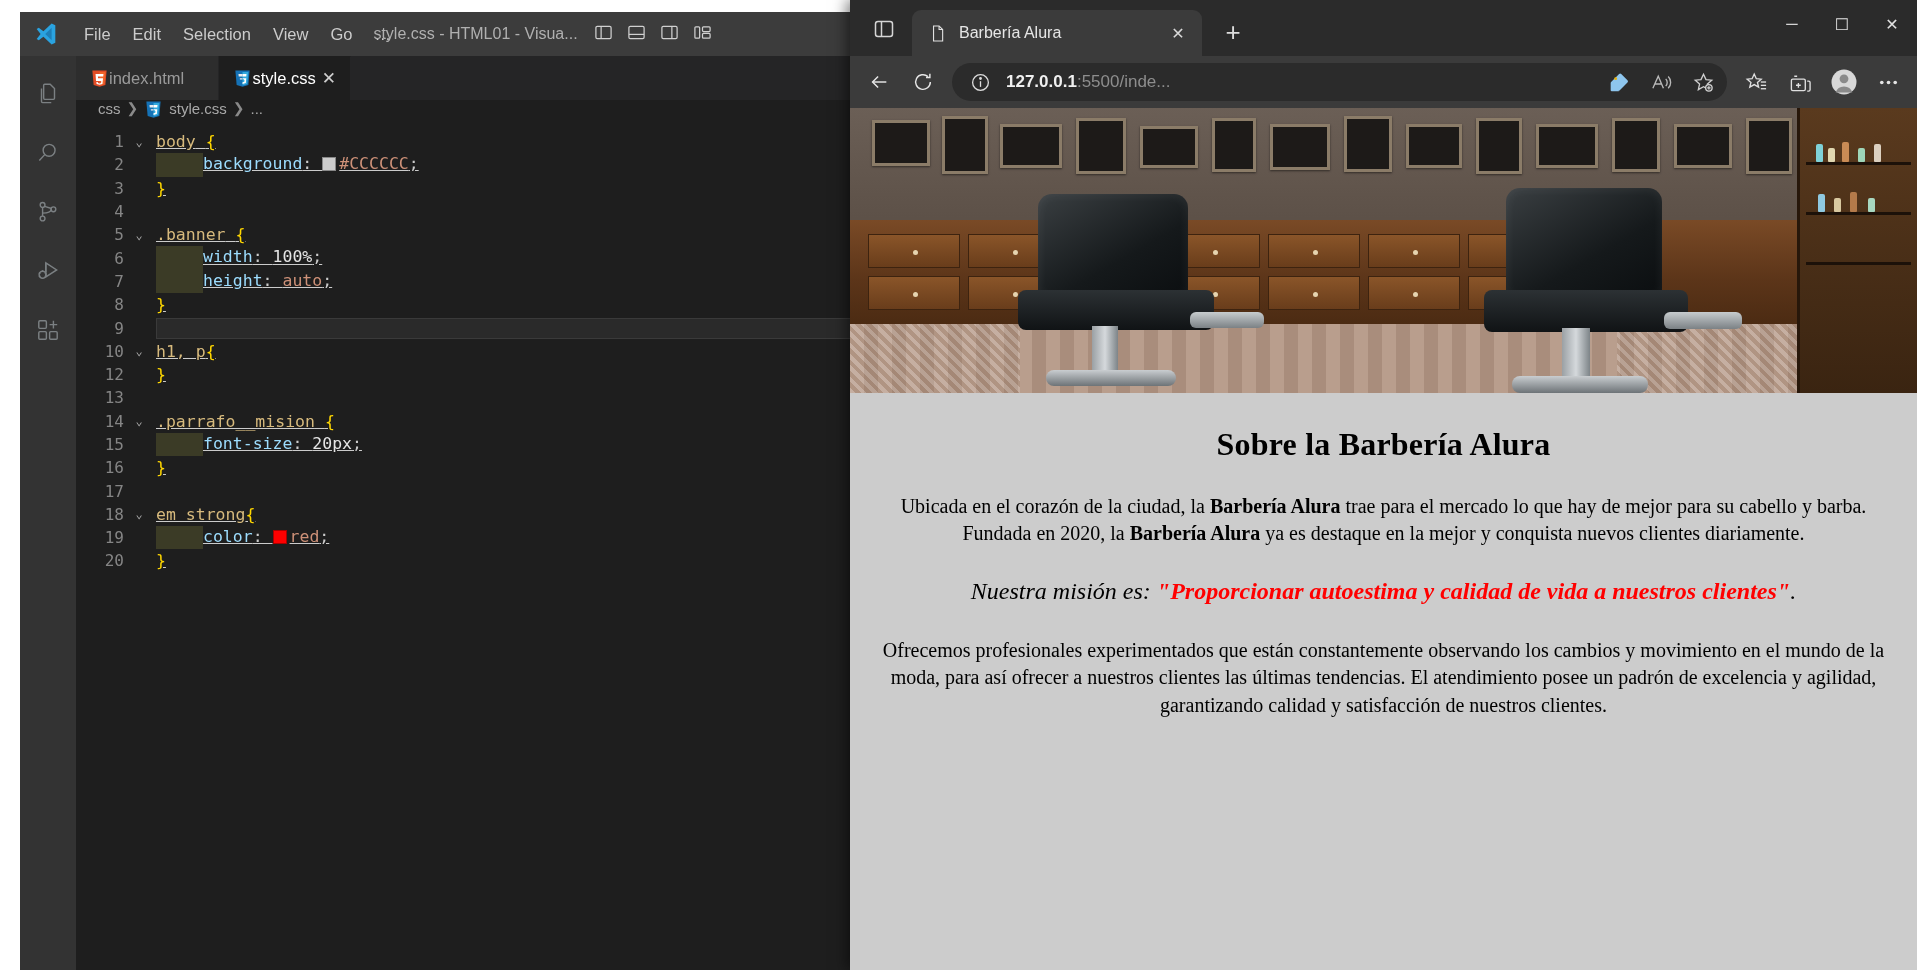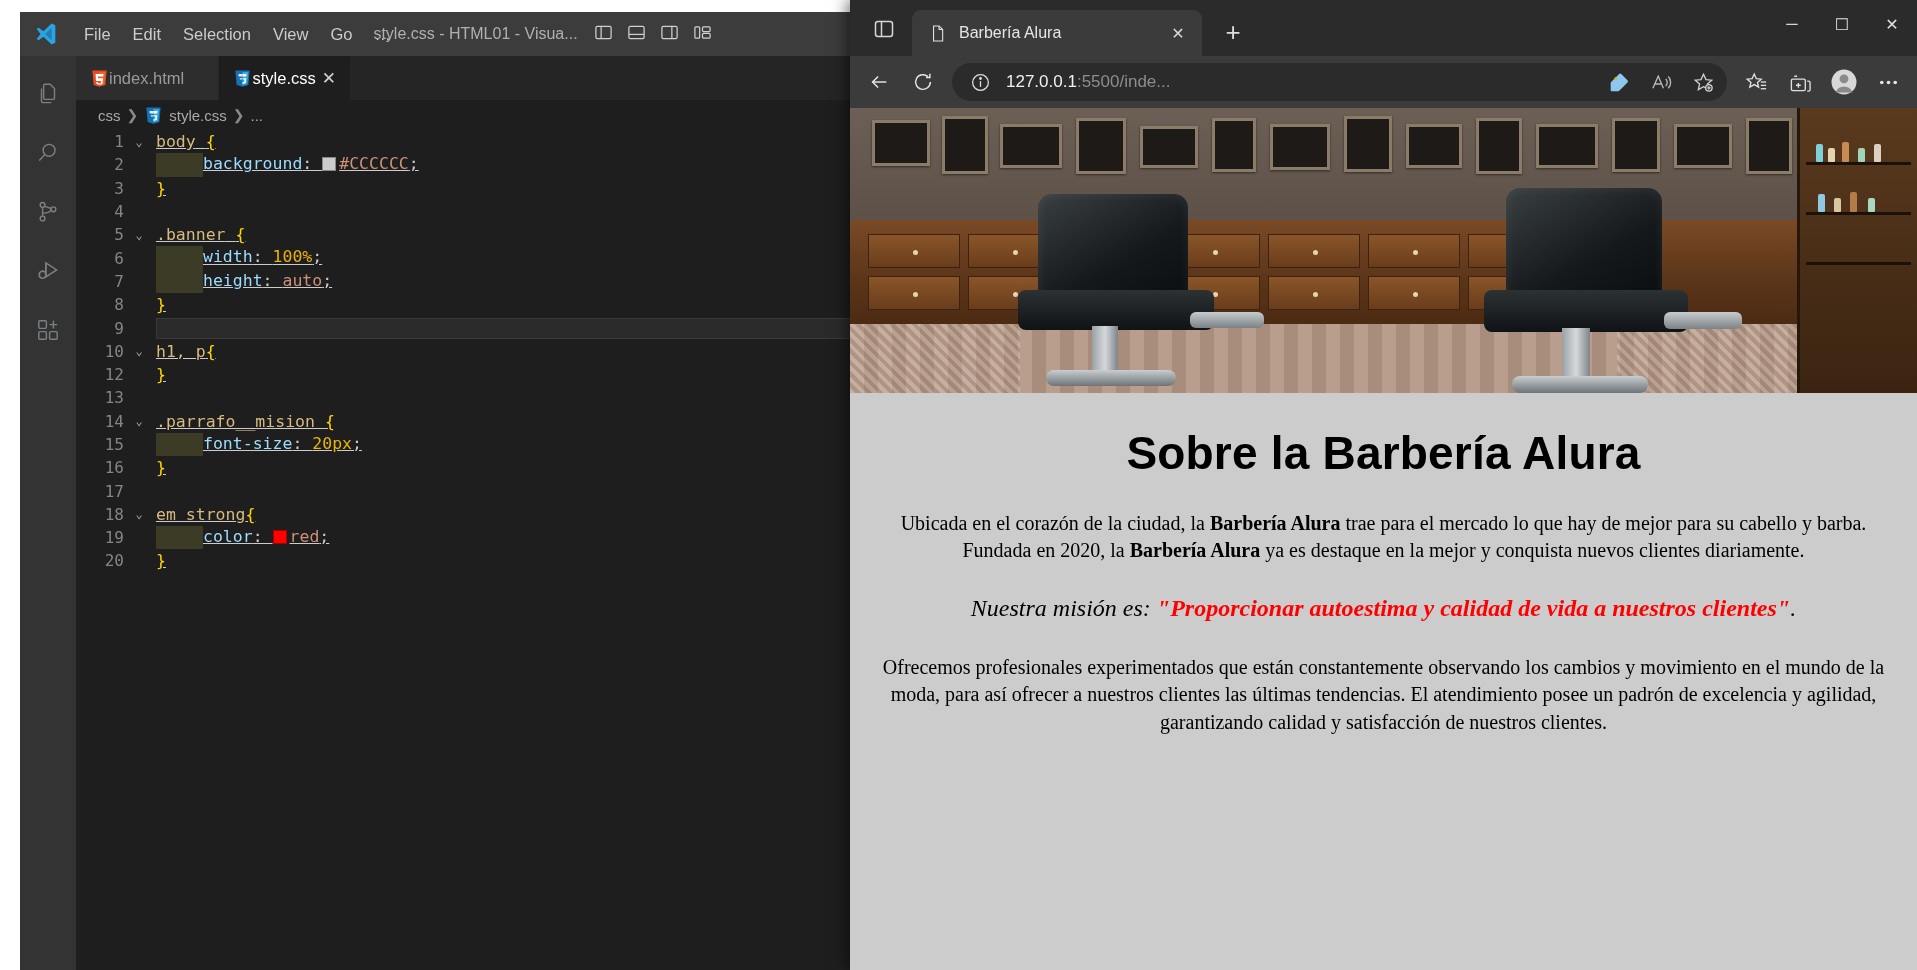--- a/index.html
+++ b/index.html
@@ -100,21 +100,21 @@
   .ficon { width: 19px; height: 19px; flex: none; display:block; }
 
   .tabs-actions {
     position: absolute; right: 12px; top: 0; height: 44px;
     display: flex; align-items: center; gap: 18px;
     color: #cccccc;
   }
 
   .vs-breadcrumb {
     height: 30px;
-    display: flex; align-items: center;
+    display: flex; align-items: flex-start;
     gap: 6px;
     padding-left: 22px;
     font-size: 15px;
     color: #a9a9a9;
     background: #1e1e1e;
   }
   .crumb-sep { color: #8a8a8a; font-size: 14px; }
 
   .vs-code-wrap {
     position: absolute;
@@ -155,21 +155,21 @@
     height: 21px;
     background: #2a2a2a;
     border: 1px solid #3a3a3a;
     vertical-align: middle;
   }
   .tk-sel   { color: #d7ba7d; }   
   .tk-tag   { color: #d7ba7d; }
   .tk-brace { color: #ffd700; }
   .tk-prop  { color: #9cdcfe; }
   .tk-val   { color: #ce9178; }
-  .tk-num   { color: #eab308; }
+  .tk-num   { color: #e5e5e5; }
   .tk-punc  { color: #cccccc; }
   .swatch {
     display: inline-block;
     width: 14px; height: 14px;
     vertical-align: -2px;
     margin-right: 3px;
     border: 1px solid #00000055;
   }
 
   .vs-minimap {
@@ -268,43 +268,43 @@
     gap: 10px;
     min-width: 0;
   }
   .omni-url {
     flex: 1;
     font-size: 17px;
     color: #8d8d8d;
     white-space: nowrap; overflow: hidden;
     min-width: 0;
   }
-  .omni-url b { color: #f0f0f0; font-weight: normal; text-align: right; }
+  .omni-url b { color: #f0f0f0; font-weight: bold; text-align: right; }
   .omni-icon { width: 32px; height: 32px; display:flex; align-items:center; justify-content:center; flex:none; }
 
   
   .page {
     position: absolute;
     top: 108px; left: 0; right: 0; bottom: 0;
     background: #cccccc;
     overflow: hidden;
   }
   .banner {
     display: block;
     width: 100%;
     height: 285px;
     position: relative;
     overflow: hidden;
     background: #2d2622;
   }
   .page-inner { padding: 0 8px; }
   h1.page-title {
-    font-family: Liberation Sans, sans-serif;
+    font-family: Liberation Serif, serif;
     font-weight: bold;
-    font-size: 46px;
+    font-size: 32px;
     text-align: center;
     color: #000000;
     margin: 33px 0 30px;
     letter-spacing: .2px;
   }
   p.para {
     font-family: "Liberation Serif", serif;
     font-size: 20px;
     line-height: 1.37;
     text-align: center;

